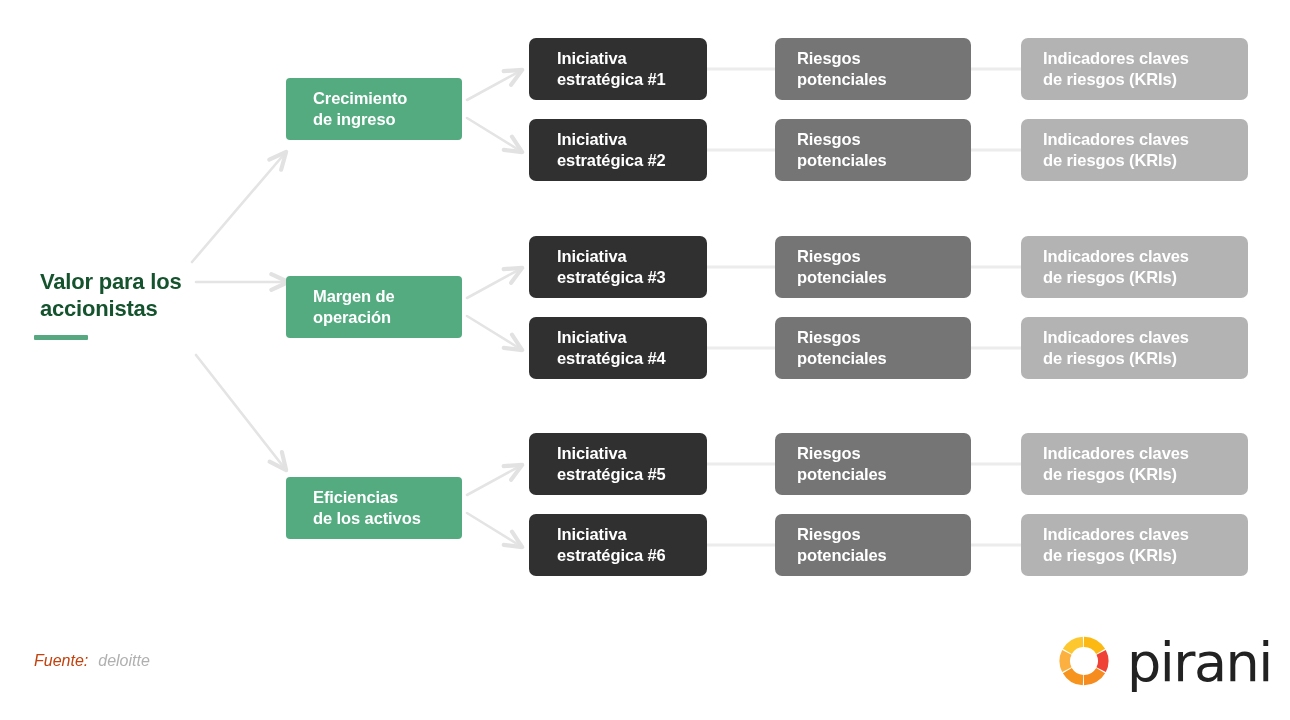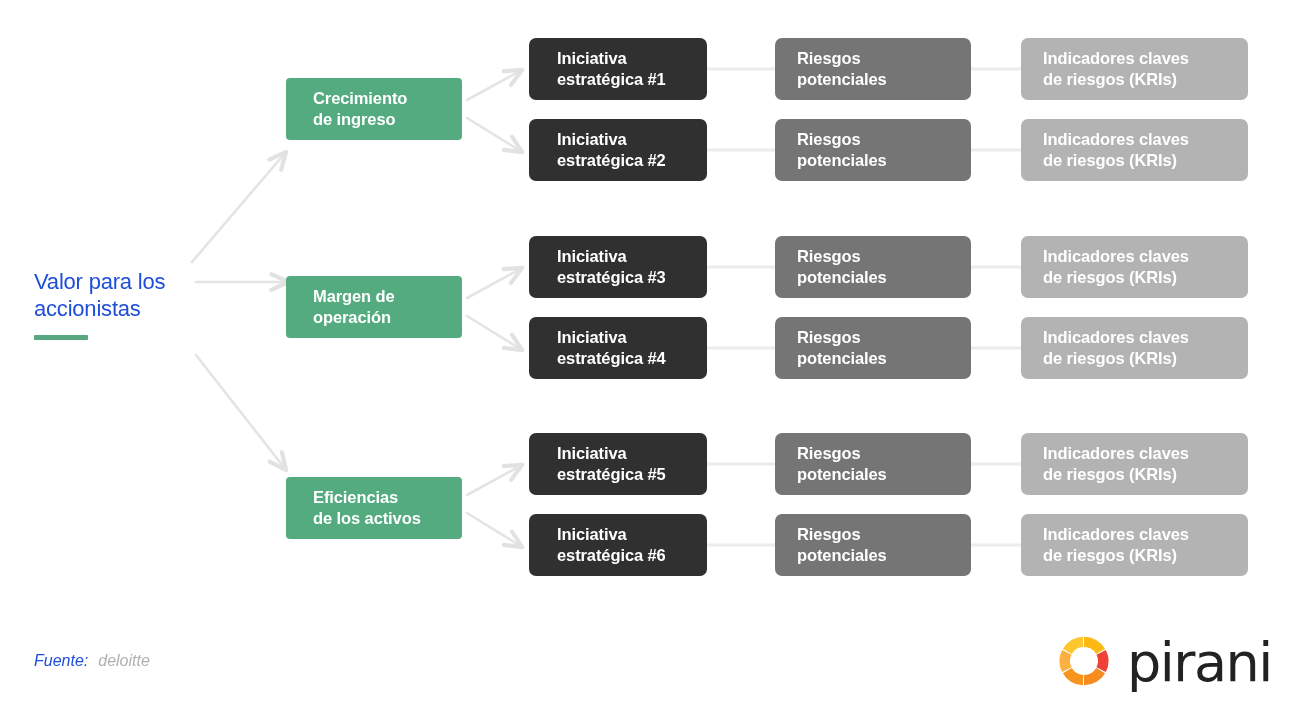--- a/index.html
+++ b/index.html
@@ -18,25 +18,26 @@
   }
 
   
   .root-node {
     position: absolute;
     left: 34px; top: 268px;
     width: 210px;
   }
   .root-title {
     font-size: 22px;
-    font-weight: normal;
+    font-weight: bold;
     line-height: 1.24;
-    color: #1d4ed8;
+    color: #14532d;
     letter-spacing: -0.2px;
     white-space: pre-line;
+    margin-left: 6px;
   }
   .root-underline {
     margin-top: 12px;
     width: 54px; height: 5px;
     background: #57a780;
     border-radius: 1px;
   }
 
   
   .node {
@@ -67,21 +68,21 @@
   .node.light { width: 227px; height: 62px; }
 
   
   .source {
     position: absolute;
     left: 34px; top: 652px;
     font-size: 16px;
     font-style: italic;
     color: #8d8d8d;
   }
-  .source .lbl { color: #1d4ed8; }
+  .source .lbl { color: #c2410c; }
   .source .val { color: #b0b0b0; margin-left: 10px; }
 
   .logo {
     position: absolute;
     left: 1055px; top: 632px;
     display: flex;
     align-items: flex-end;
     gap: 14px;
   }
   .logo-mark { width: 58px; height: 58px; display: block; }

